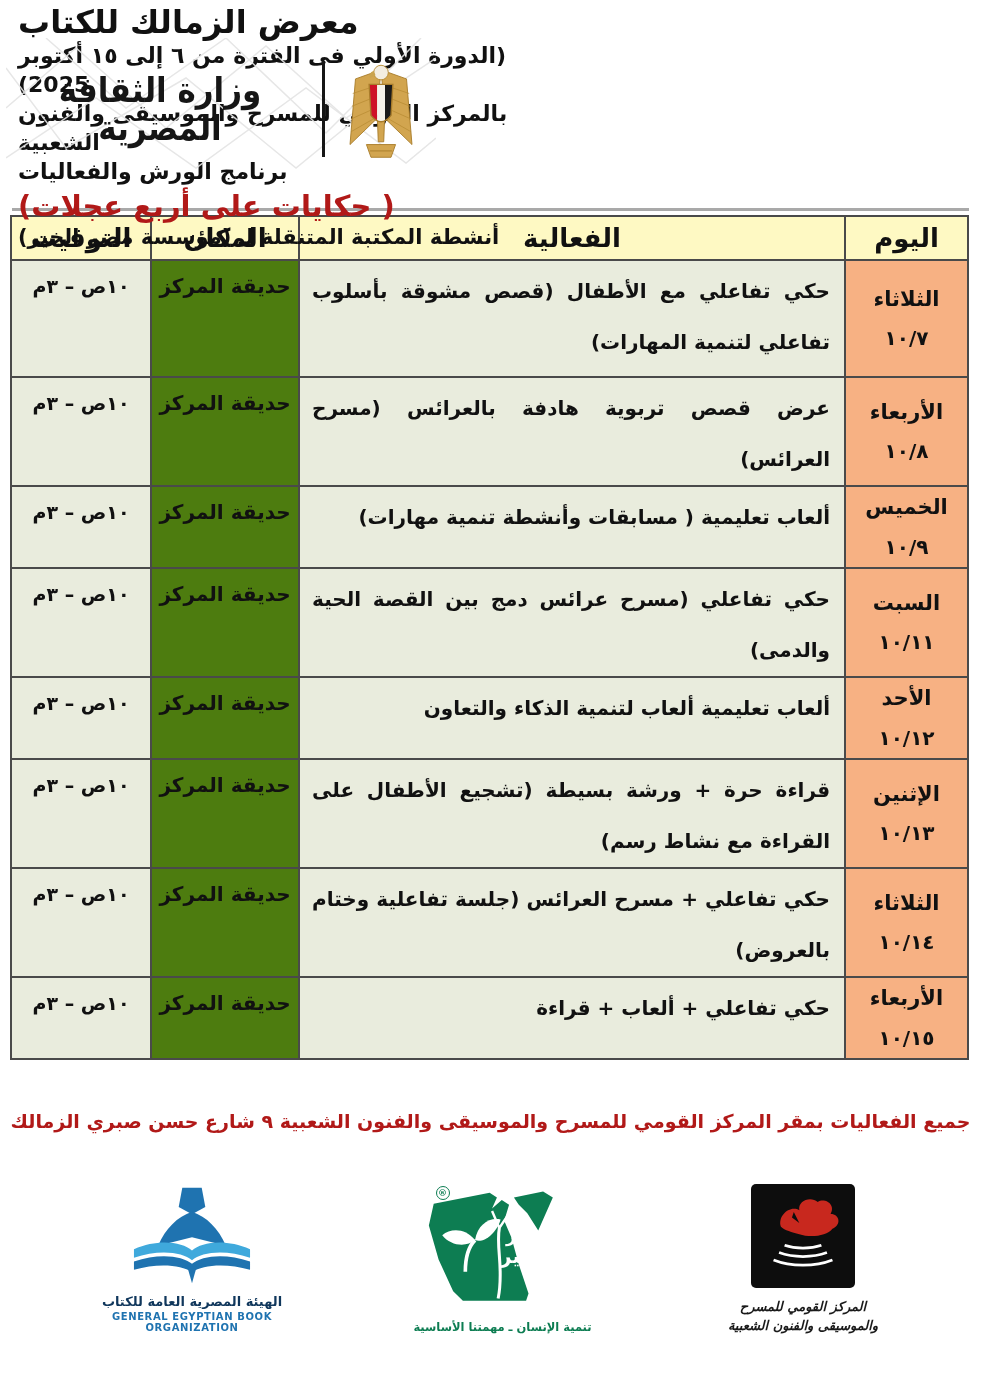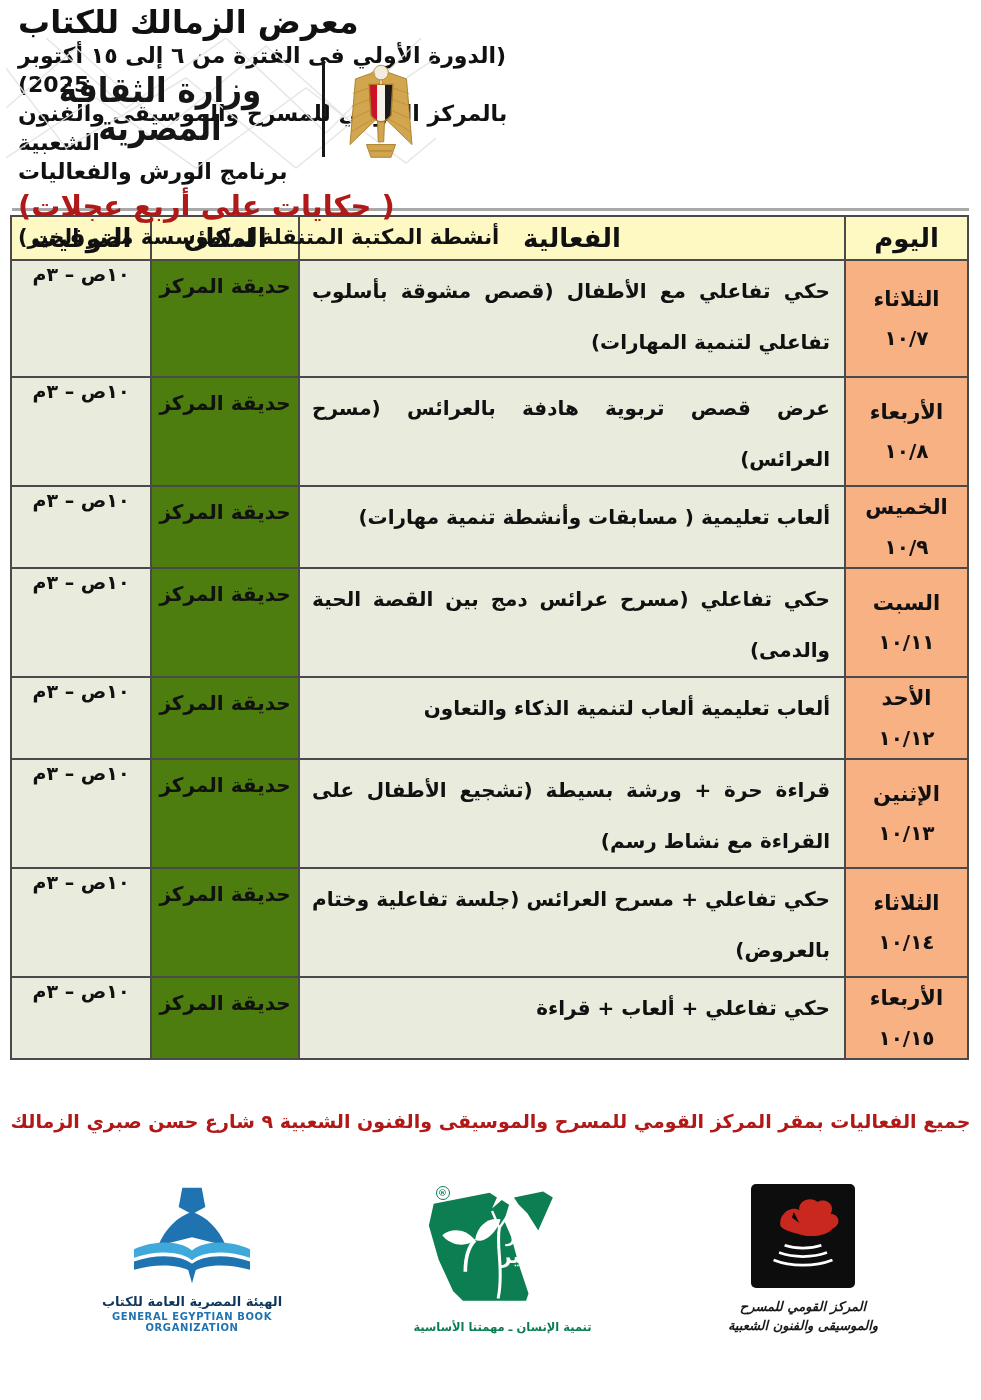--- a/index.html
+++ b/index.html
@@ -66,21 +66,21 @@
     text-align: justify; text-justify: inter-word;
     font-weight: bold; font-size: 20px; line-height: 2.55;
     padding: 5px 14px 0 12px;
   }
   td.c-place {
     background: #4d7c0f; vertical-align: top; text-align: center;
     font-weight: bold; font-size: 20px; padding-top: 13px;
   }
   td.c-time {
     background: #e9ecdd; vertical-align: top; text-align: center;
-    font-weight: bold; font-size: 19px; padding-top: 2px;
+    font-weight: bold; font-size: 19px; padding-top: 14px;
   }
 
   
   .footer-note {
     margin-top: 50px; text-align: center;
     color: #b11918; font-weight: bold; font-size: 19px;
   }
 
   
   .logos {

